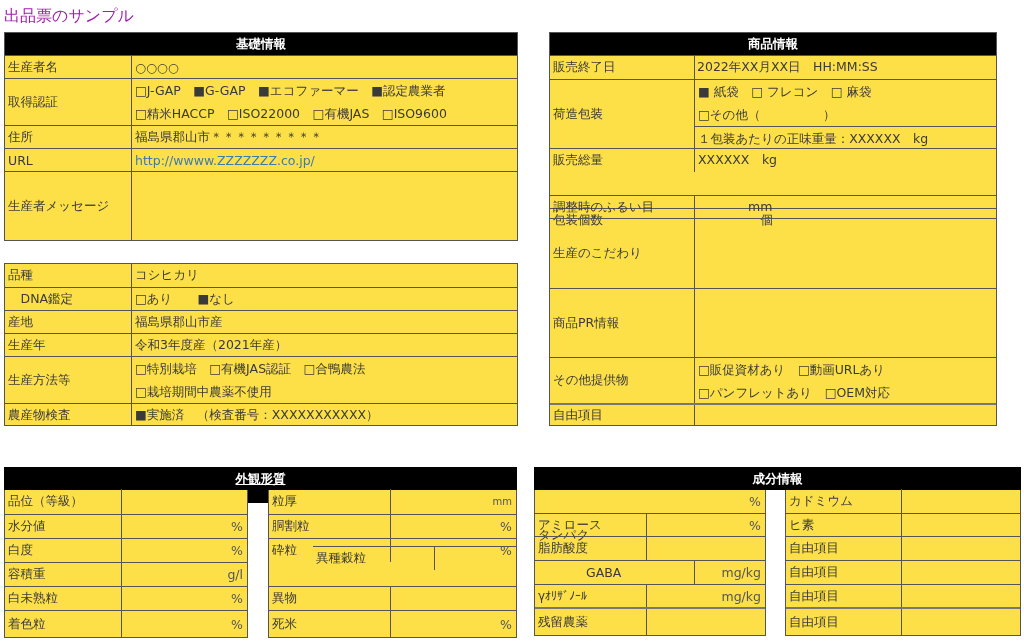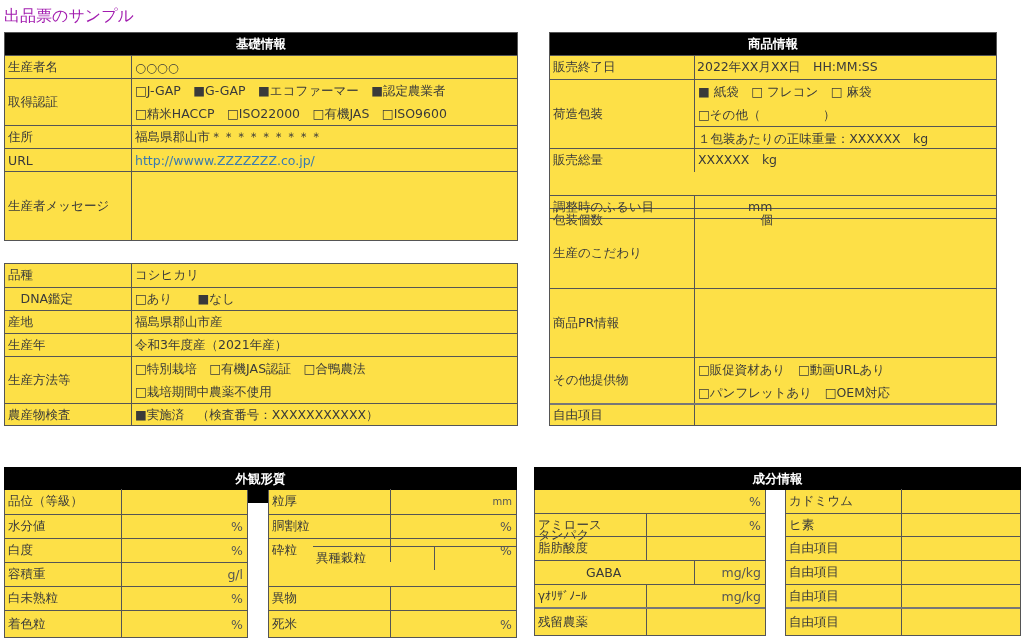--- a/index.html
+++ b/index.html
@@ -125,21 +125,21 @@
       <div class="ln">□パンフレットあり　□OEM対応</div>
     </div>
   </div>
   <div class="row" style="top:370px; height:23px; border-top:2px solid #777;">
     <div class="lab" style="width:145px;">自由項目</div>
     <div class="val center" style="left:145px;"></div>
   </div>
 </div>
 
 <div style="position:absolute; left:4px; top:467px; width:513px; height:172px;">
-  <div class="hdr" style="height:36px; line-height:23px;">外観形質</div>
+  <div class="hdr" style="height:36px; line-height:23px;text-decoration:underline;">外観形質</div>
 
   <div class="tbl" style="left:0; top:23px; width:244px; height:148px; border-top:none;">
     <div class="row" style="top:-1px; height:25px; border-top:none;">
       <div class="lab" style="width:117px;">品位（等級）</div>
       <div class="unit"></div>
     </div>
     <div class="row" style="top:24px; height:24px;">
       <div class="lab" style="width:117px;">水分値</div>
       <div class="unit">%</div>
     </div>

